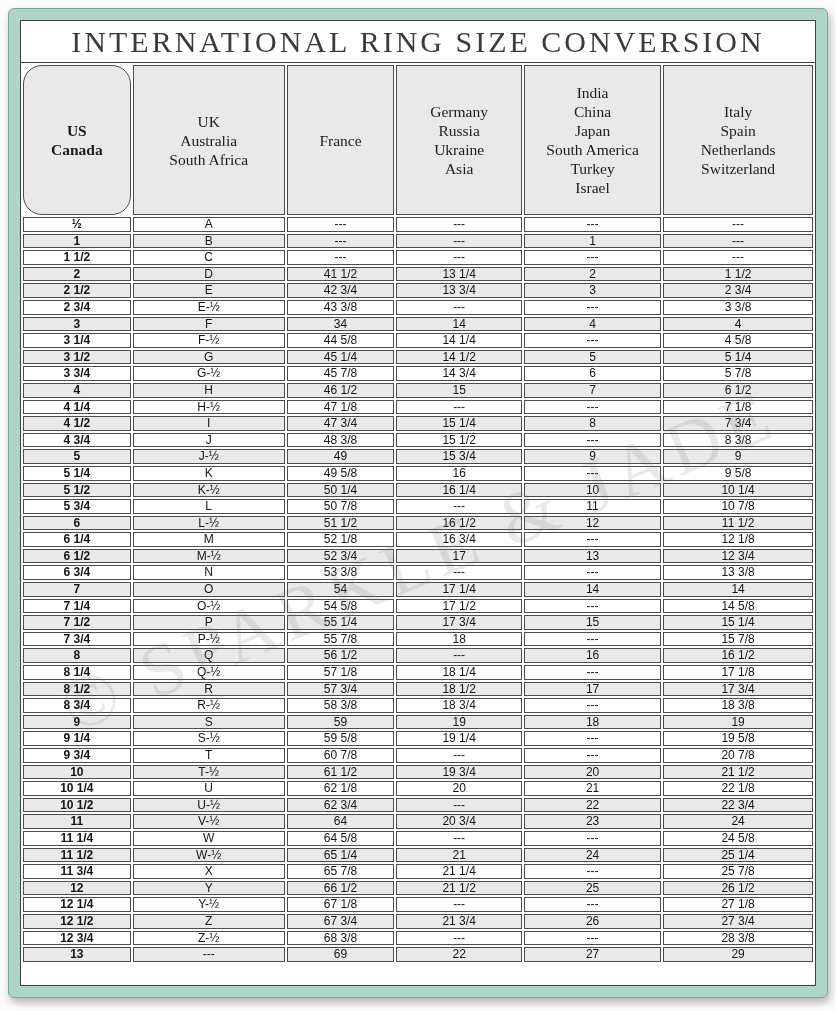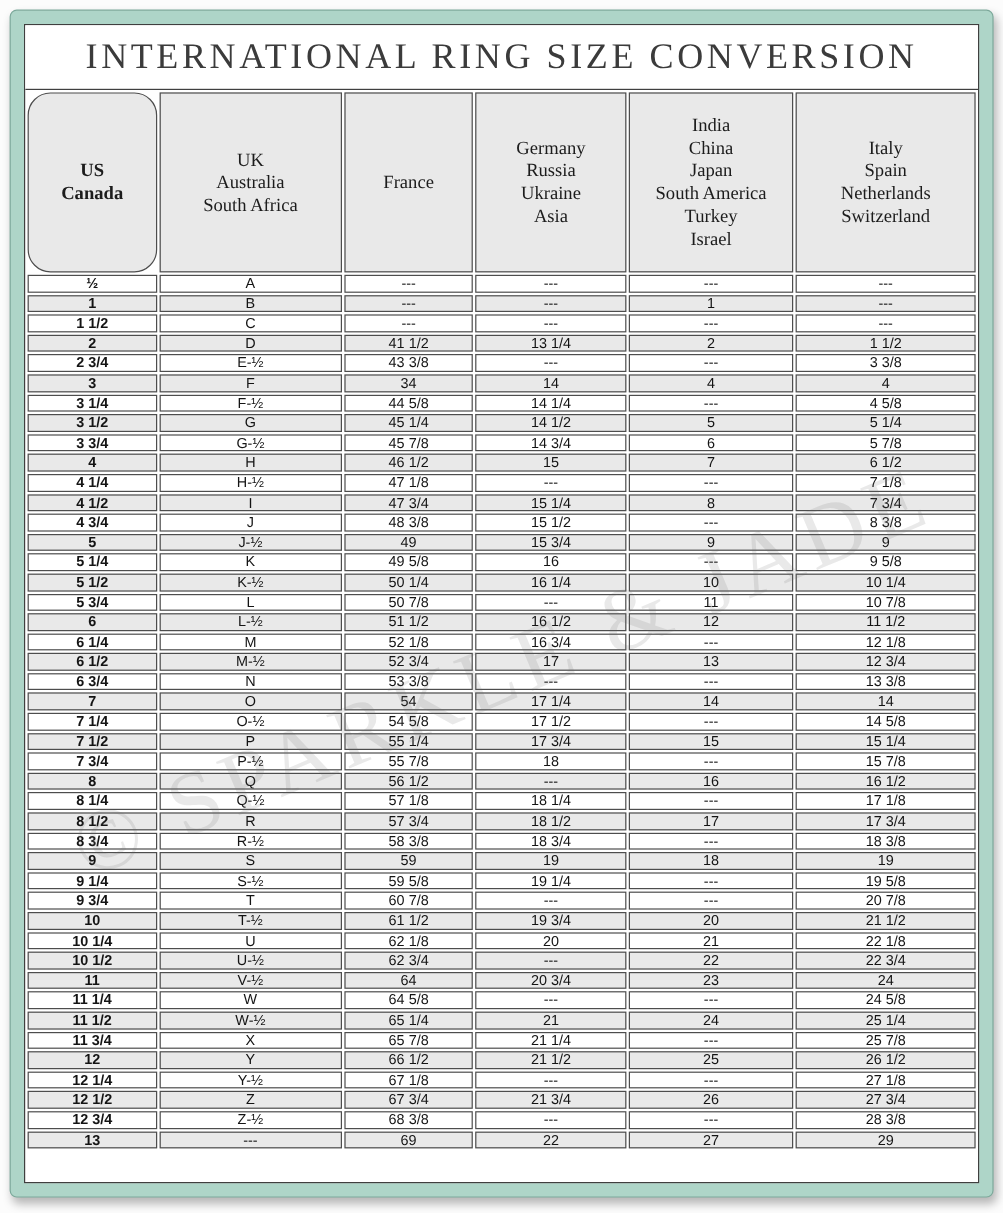--- a/index.html
+++ b/index.html
@@ -23,21 +23,21 @@
     padding: 11px;
   }
   .inner {
     position: relative;
     width: 100%; height: 100%;
     background: #ffffff;
     border: 1px solid #3f3f3f;
     overflow: hidden;
   }
   .title-band {
-    height: 54px;
+    height: 42px;
     display: flex;
     align-items: center;
     justify-content: center;
     border-bottom: 1px solid #3f3f3f;
     background: #ffffff;
   }
   .title-band h1 {
     font-family: "Liberation Serif", serif;
     font-weight: normal;
     font-size: 30px;
@@ -164,20 +164,28 @@
               <td>---</td>
             </tr>
             <tr class="alt">
               <td class="us-col">2</td>
               <td>D</td>
               <td>41 1/2</td>
               <td>13 1/4</td>
               <td>2</td>
               <td>1 1/2</td>
             </tr>
+            <tr class="alt">
+              <td class="us-col">2 1/2</td>
+              <td>E</td>
+              <td>42 3/4</td>
+              <td>13 3/4</td>
+              <td>3</td>
+              <td>2 3/4</td>
+            </tr>
             <tr>
               <td class="us-col">2 3/4</td>
               <td>E-½</td>
               <td>43 3/8</td>
               <td>---</td>
               <td>---</td>
               <td>3 3/8</td>
             </tr>
             <tr class="alt">
               <td class="us-col">3</td>

